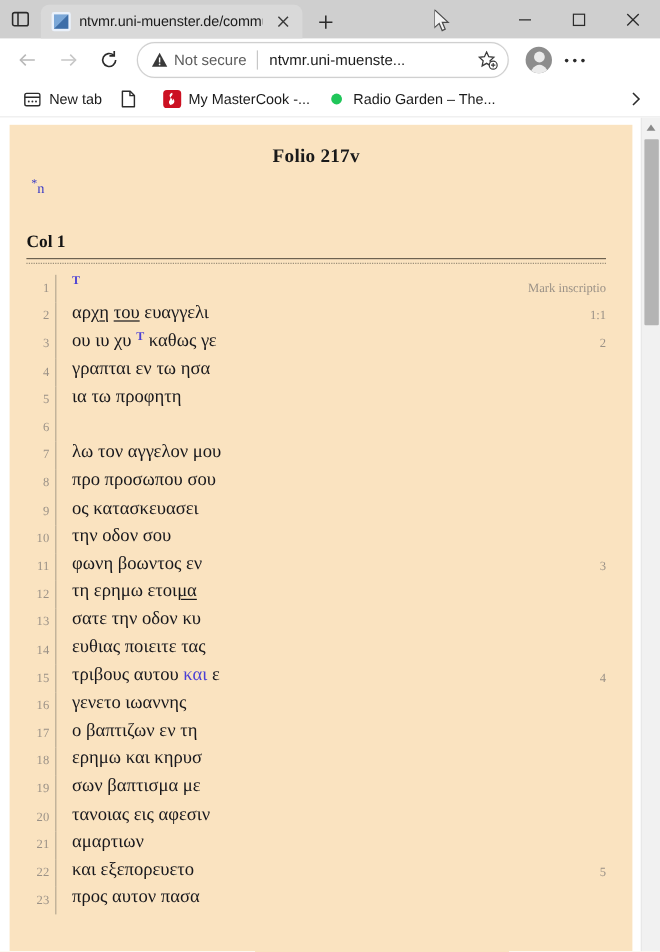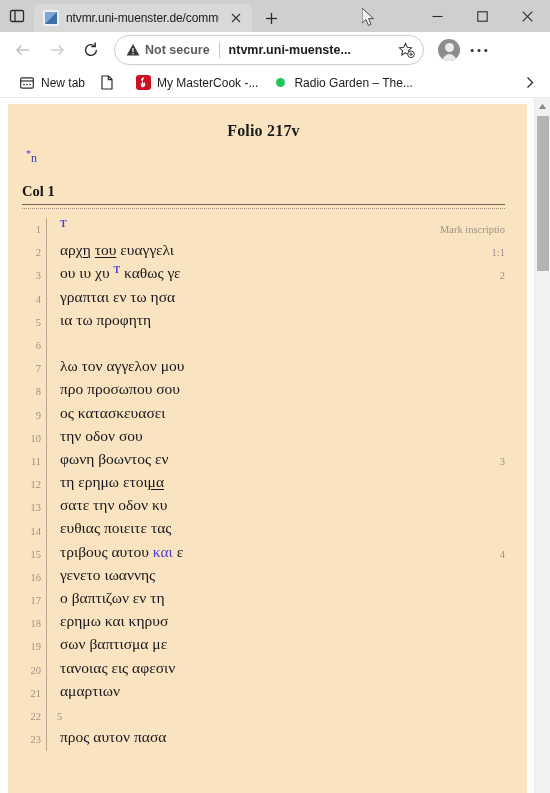--- a/index.html
+++ b/index.html
@@ -49,21 +49,21 @@
     margin-left: 4px;
   }
   .tabstrip-spacer { flex: 1 1 auto; height: 32px; }
   .cursor-arrow { position: absolute; left: 362px; top: 8px; width: 14px; height: 19px; pointer-events:none; }
   .wincontrols { display:flex; align-items:center; height:32px; flex:0 0 auto; align-self: flex-start;}
   .wc { width: 45px; height: 32px; display:flex; align-items:center; justify-content:center; }
 
   
   .toolbar {
     height: 36px; flex: 0 0 36px; background:#fff;
-    display:flex; align-items:center; padding: 0 6px; gap: 0; font-weight: bold;
+    display:flex; align-items:center; padding: 0 6px; gap: 0;
   }
   .navbtn { width: 34px; height: 30px; display:flex; align-items:center; justify-content:center; flex:0 0 34px; }
   .omnibox {
     flex: 1 1 auto; height: 30px; background: #fff; border: 1px solid #d0d0d0;
     border-radius: 15px; display:flex; align-items:center; padding: 0 4px 0 11px; gap: 6px;
     margin: 0 6px; box-shadow: 0 0 0 0.5px rgba(0,0,0,0.03);
     max-width: 310px;
   }
   .notsecure-wrap { display:flex; align-items:center; gap:5px; flex:0 0 auto; }
   .notsecure-text { font-size: 12.5px; color:#5c5c5c; white-space:nowrap; }
@@ -104,21 +104,21 @@
     text-align:center; font-family: "Liberation Serif", serif;
     font-size: 16px; font-weight: bold; color:#1a1a1a; letter-spacing: .2px;
     padding-top: 8px;
   }
   .star-n {
     font-family: "Liberation Serif", serif; font-size: 12px; color:#3b3bc4;
     margin-top: 8px; margin-left: 4px; display:inline-block;
   }
   .star-n sup { font-size: 10px; }
   .col-head {
-    margin-top: 17px; font-family: "Liberation Serif", serif; font-weight:bold;
+    margin-top: 28px; font-family: "Liberation Serif", serif; font-weight:bold;
     font-size: 14.5px; color:#141414; padding-bottom: 3px;
   }
   .rule-solid { height:1px; background:#6d6250; margin-top: 1px; }
   .rule-dotted { height:0; border-top: 1px dotted #9c8f79; margin-top: 3px; }
 
   .lines { margin-top: 9px; }
   .line {
     display:flex; align-items: baseline; height: 23.2px;
   }
   .lnum {
@@ -448,20 +448,21 @@
             </div>
             <div class="line">
               <div class="lnum">21</div>
               <div class="gutter"></div>
               <div class="ltext"><span>αμαρτιων</span></div>
               <div class="lnote"></div>
             </div>
             <div class="line">
               <div class="lnum">22</div>
               <div class="gutter"></div>
+              <div class="ltext"><span>και εξεπορευετο</span></div>
               <div class="lnote">5</div>
             </div>
             <div class="line">
               <div class="lnum">23</div>
               <div class="gutter"></div>
               <div class="ltext"><span>προς αυτον πασα</span></div>
               <div class="lnote"></div>
             </div>
           </div>
 

